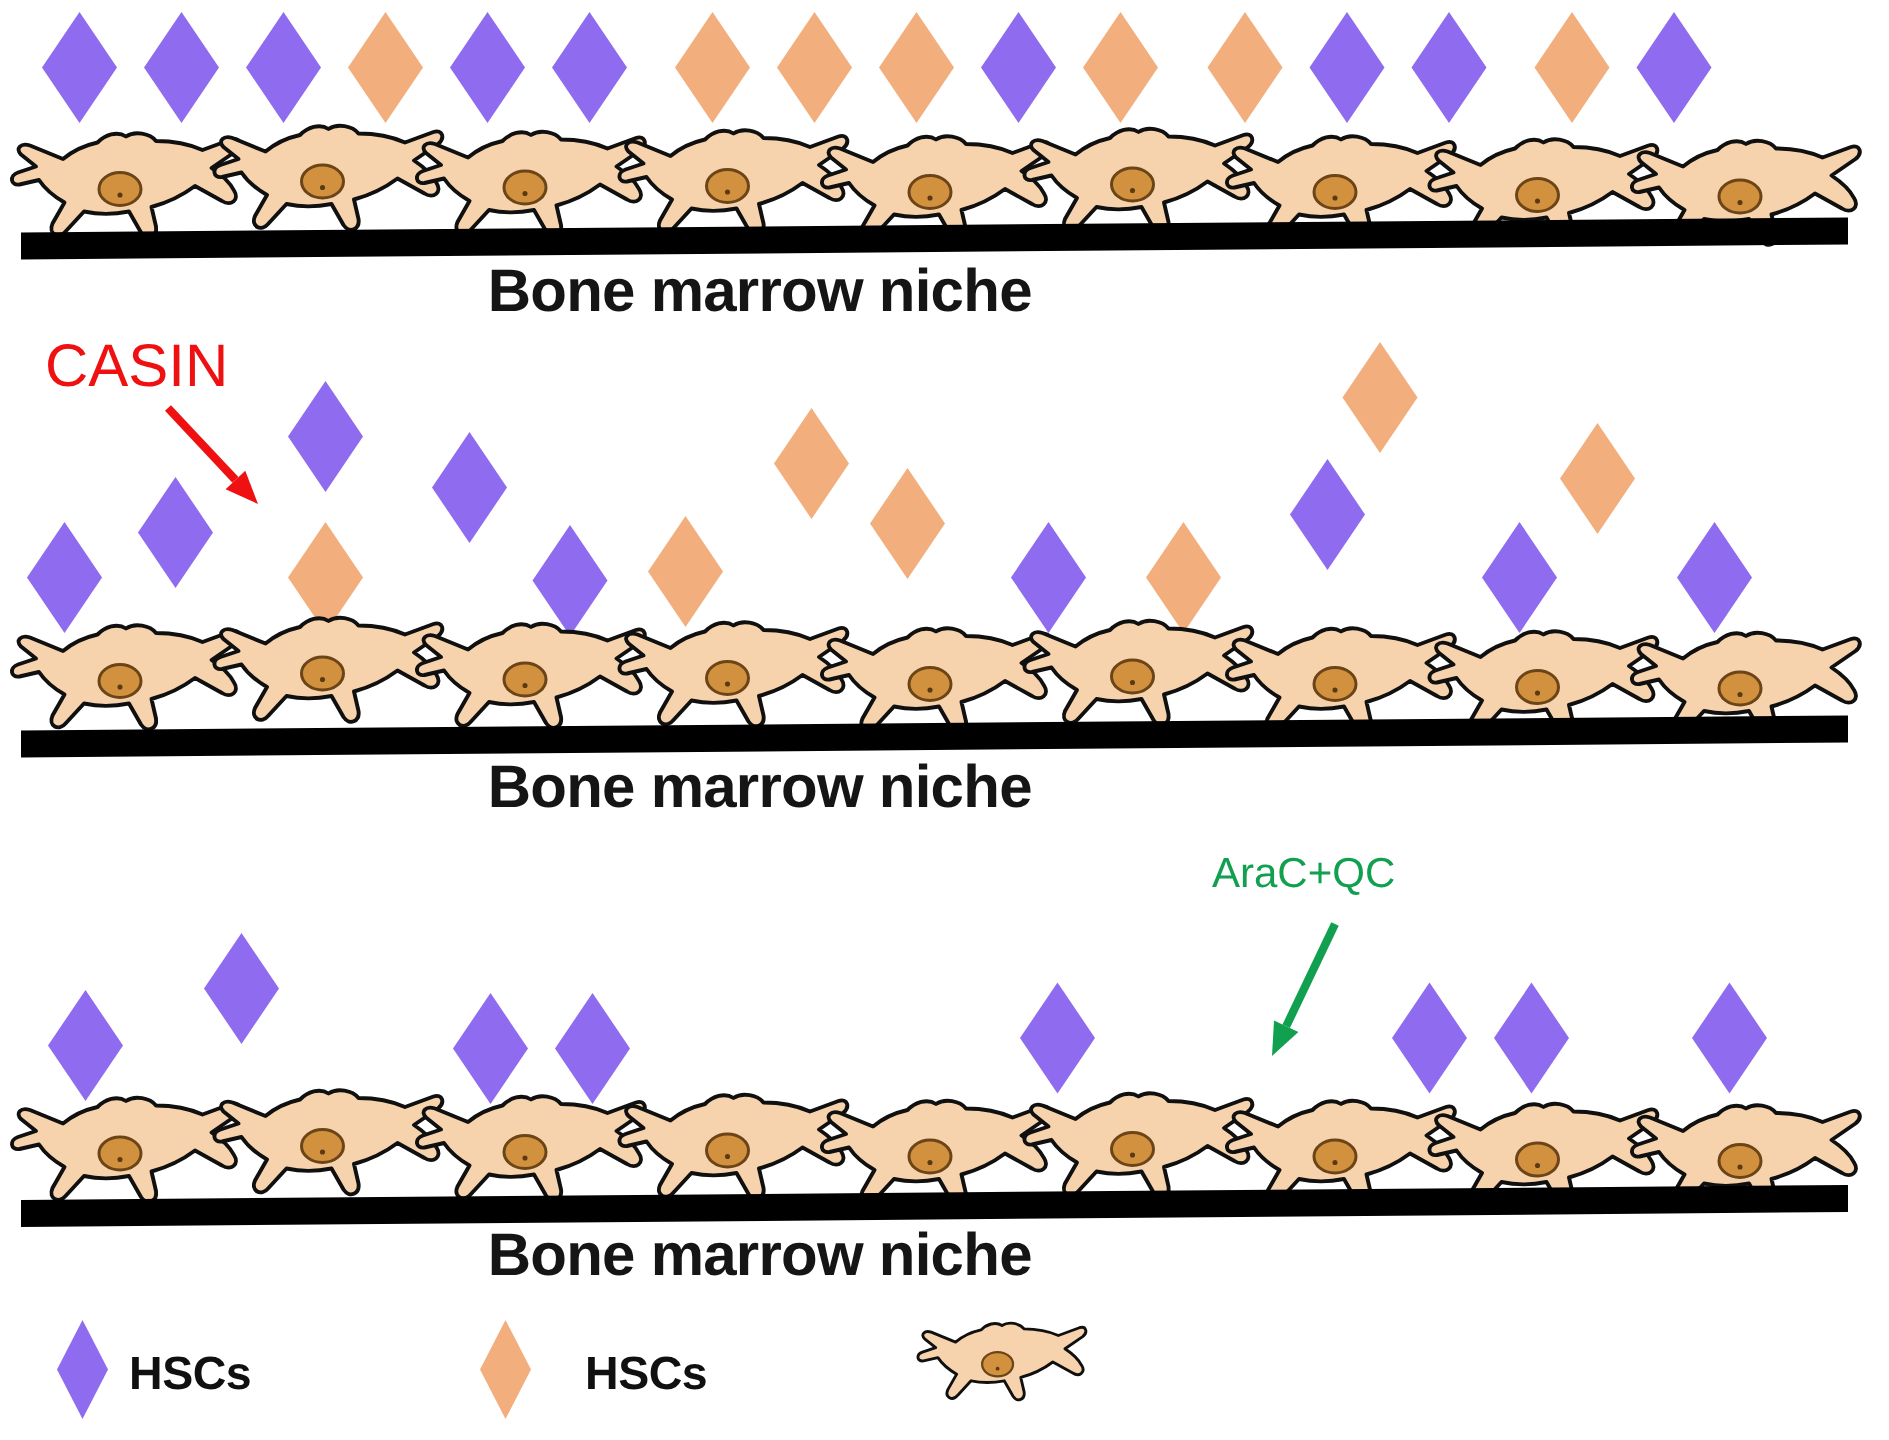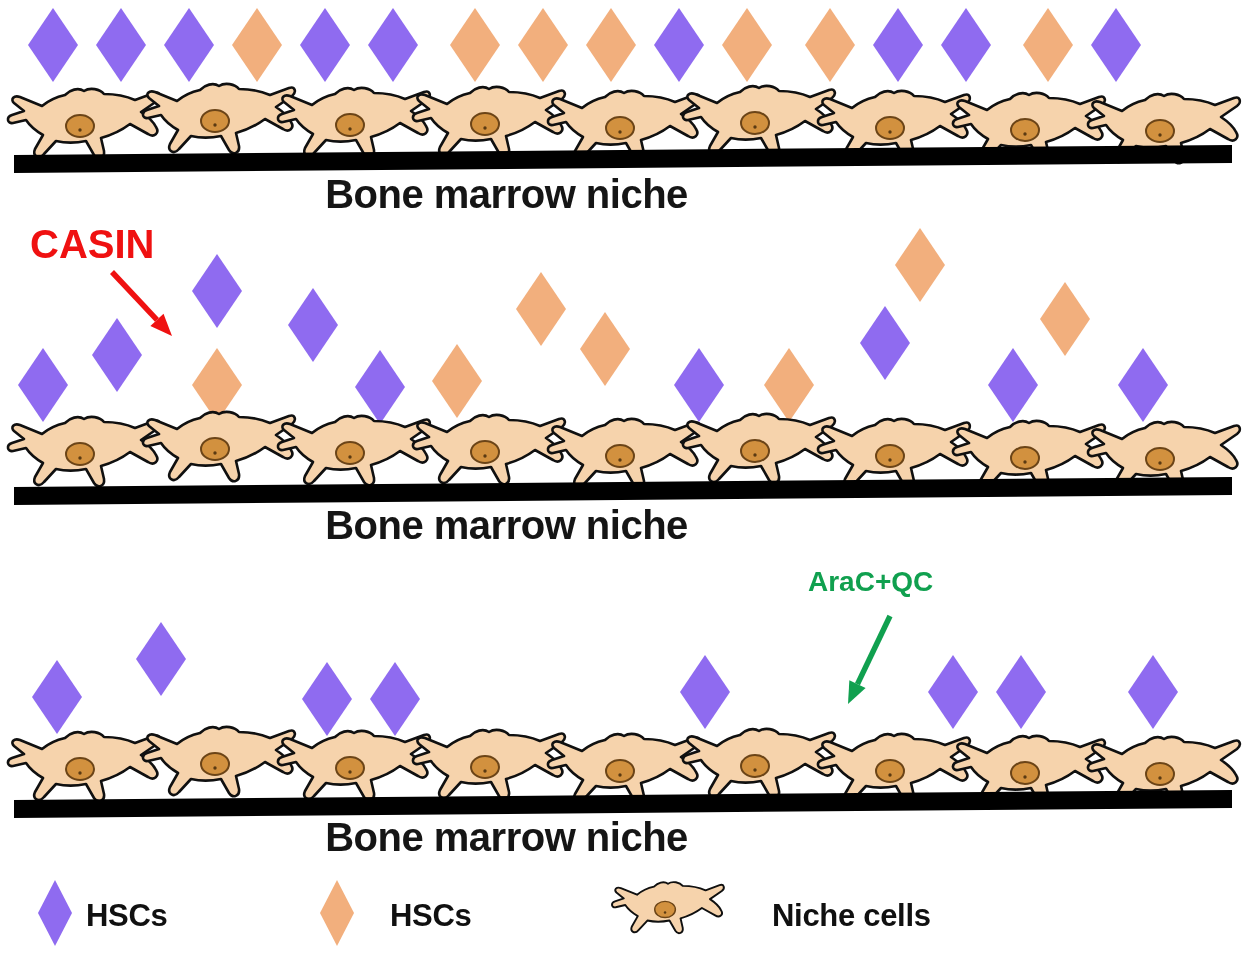--- a/index.html
+++ b/index.html
@@ -18,21 +18,21 @@
     width:1013px;
     text-align:center;
     font-weight:bold;
     color:#151515;
     font-family:"Liberation Sans", sans-serif;
     letter-spacing:-0.5px;
     white-space:nowrap;
   }
   .tag-text{
     position:absolute;
-    font-weight:bold;
+    font-weight:normal;
     white-space:nowrap;
     font-family:"Liberation Sans", sans-serif;
   }
   .legend-label{
     position:absolute;
     font-weight:bold;
     color:#101010;
     white-space:nowrap;
     font-family:"Liberation Sans", sans-serif;
     letter-spacing:-0.3px;
@@ -532,14 +532,13 @@
     <div class="legend-label" style="left: 390px; top: 898px; font-size: 31px;">HSCs</div>
     <div class="cell" style="left: 612px; top: 878px; width: 112px; height: 60px;">
       <svg width="112" height="60" viewBox="0 0 152 78">
         <g transform="translate(0,0)">
           <path d="M6 18 C2 14 6 10 12 12 L34 21 C40 16 48 12 57 10 C62 5 70 2 76 6 C82 2 92 4 96 9 C106 9 118 11 127 15 L146 8 C152 6 154 12 149 16 L133 27 C139 31 145 36 148 42 C152 48 146 53 140 49 L122 39 C114 45 104 50 93 53 L96 66 C97 73 90 76 86 70 L78 56 C68 58 57 58 48 56 L36 69 C31 75 24 71 27 64 L35 50 C28 46 22 41 18 35 L5 38 C-1 39 -2 32 4 30 L16 26 Z" fill="#f6d3ac" stroke="#101010" stroke-width="2.6" stroke-linejoin="round"></path>
           <ellipse cx="72" cy="41" rx="14" ry="11" fill="#d2913f" stroke="#6b4417" stroke-width="2"></ellipse>
           <circle cx="72" cy="45" r="1.7" fill="#5a3a12"></circle>
         </g>
       </svg>
     </div>
-    <div class="legend-label" style="left: 772px; top: 898px; font-size: 31px;">Niche cells</div>
   </div>
 
 </body></html>

